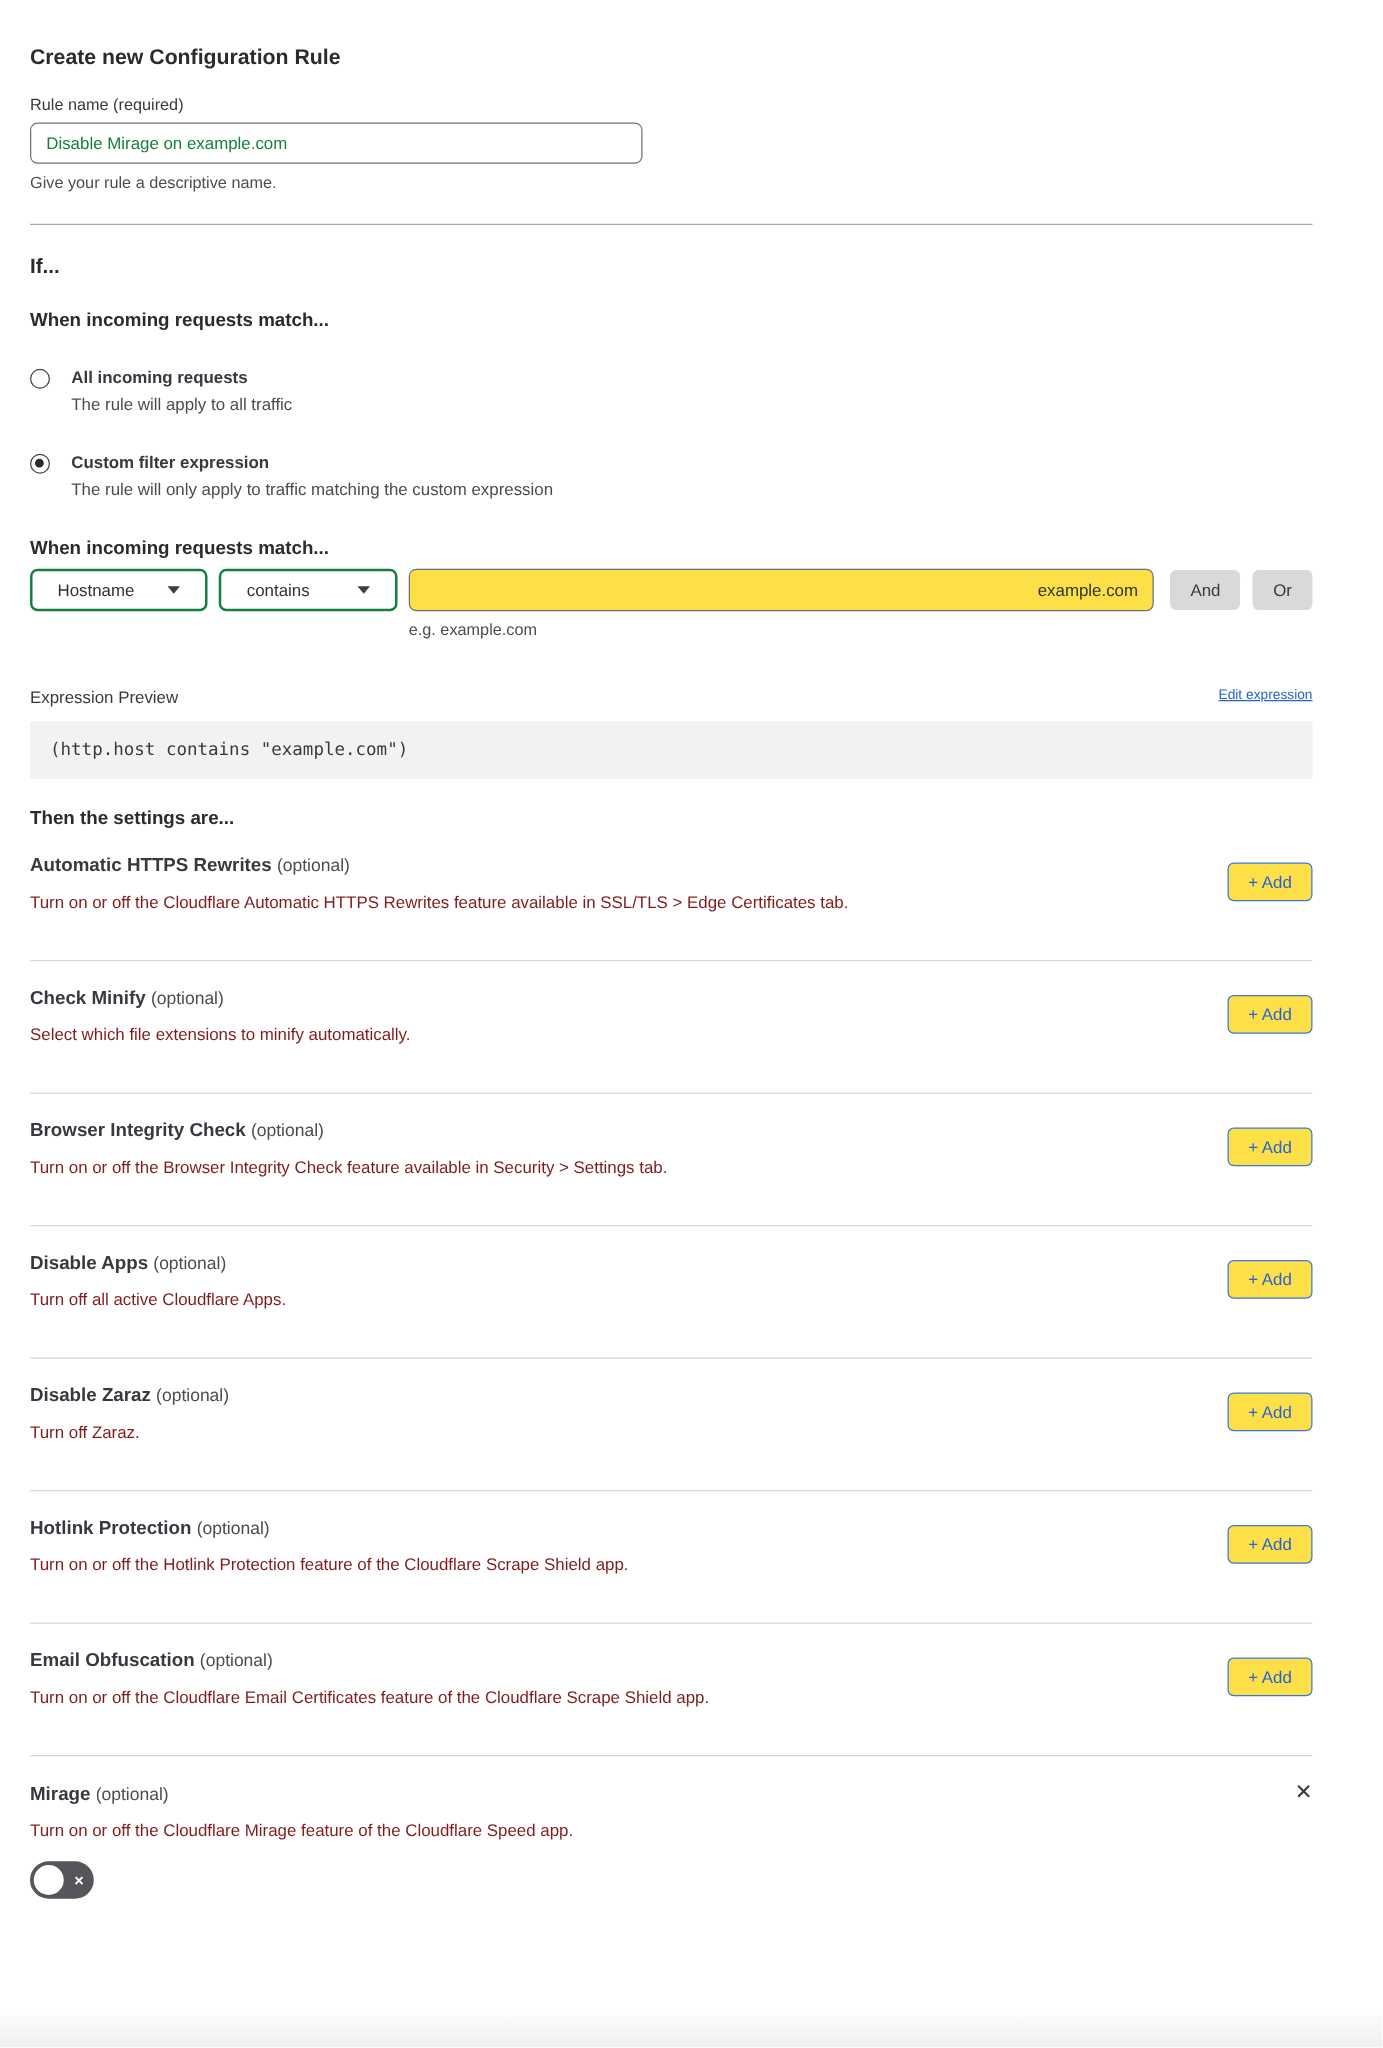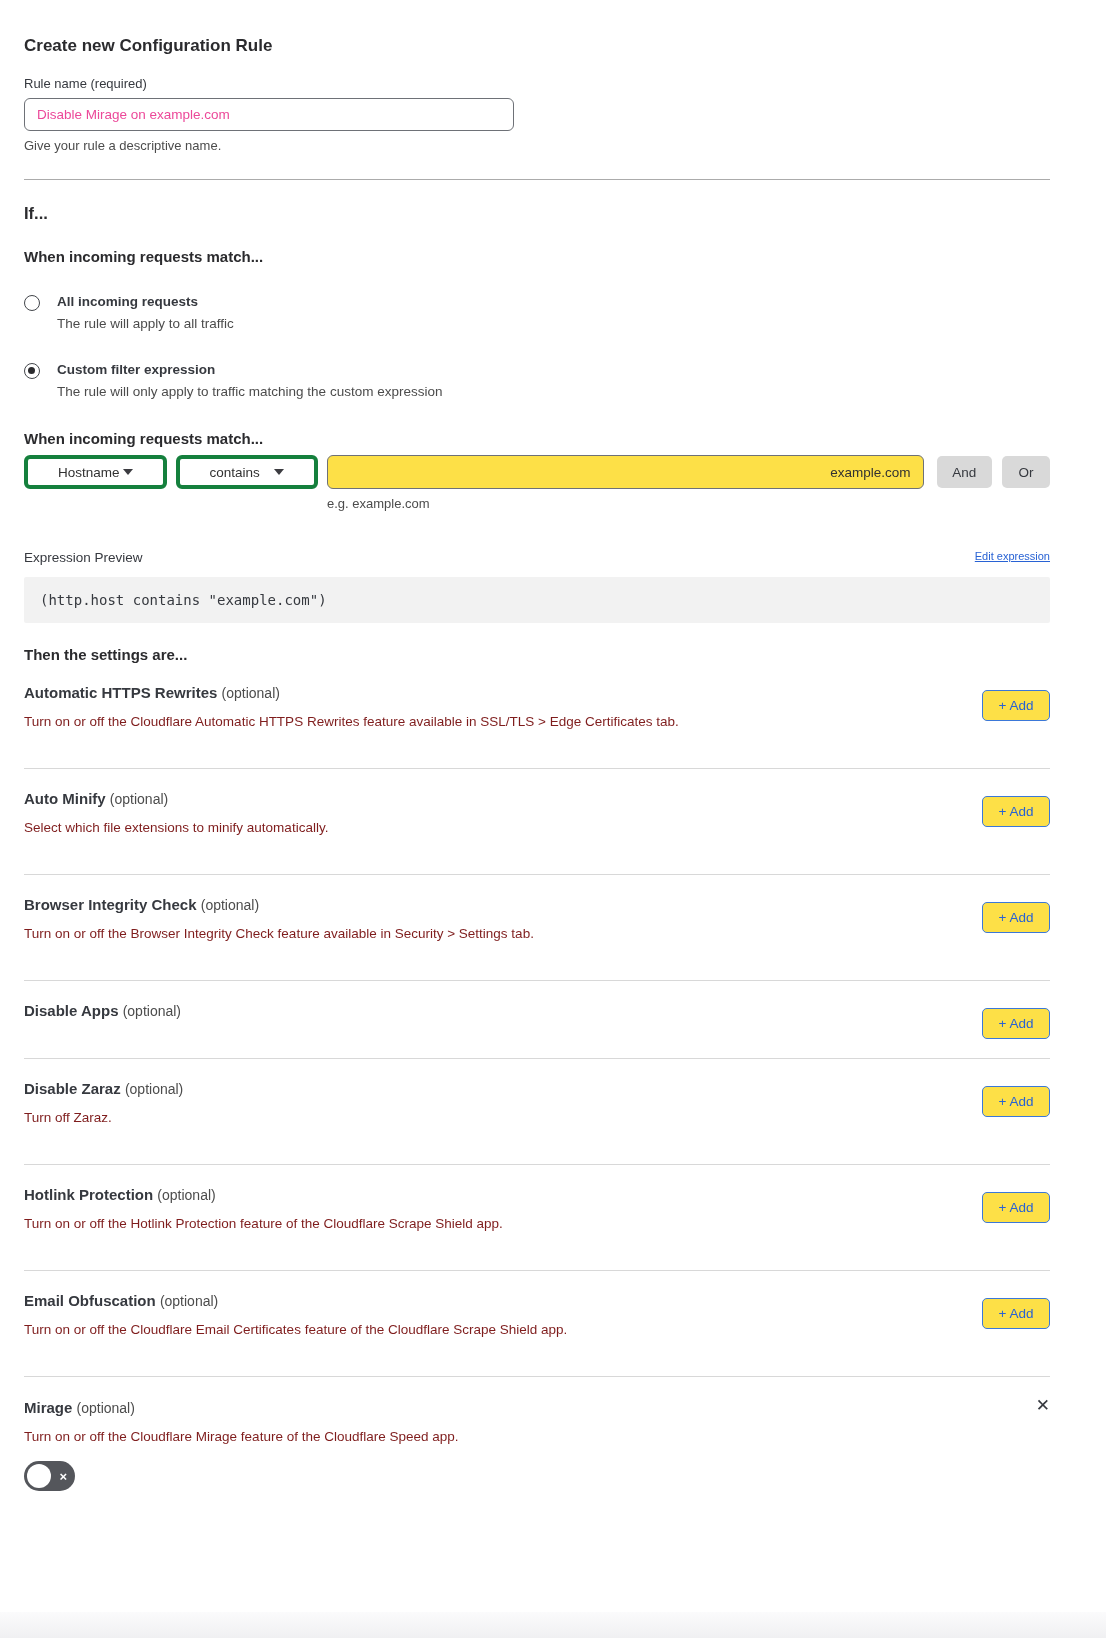--- a/index.html
+++ b/index.html
@@ -8,21 +8,21 @@
     width: 1106px; height: 1638px; overflow: hidden; position: relative;
     font-family: "Liberation Sans", sans-serif; color: #313131;
   }
   .container { padding: 14px 56px 0 24px; margin-top: 22px; }
 
   .page-title { font-size: 17px; font-weight: bold; margin: 0 0 20px 0; color: #2b2b2e; }
 
   .form-label { font-size: 13px; color: #36393f; margin-bottom: 7px; }
   .text-input {
     width: 490px; height: 33px; border: 1px solid #6e7177; border-radius: 6px;
-    padding: 0 12px; font-size: 13.5px; color: #ec4899; background: #fff;
+    padding: 0 12px; font-size: 13.5px; color: #15803d; background: #fff;
     font-family: "Liberation Sans", sans-serif;
   }
   .help-text { font-size: 13px; color: #4c4c4c; margin-top: 7px; }
 
   .divider-strong { border: none; border-top: 1px solid #ababab; margin: 26px 0 0 0; }
   .divider-item { border: none; border-top: 1px solid #d8d8d8; margin: 0; }
 
   .if-heading { font-size: 16.5px; font-weight: bold; margin-top: 24px; color: #2b2b2e; }
   .match-heading { font-size: 15px; font-weight: bold; margin-top: 25px; color: #2b2b2e; }
 
@@ -37,23 +37,23 @@
     border-radius: 50%; background: #2b2b2e;
   }
   .radio-label { font-size: 13.5px; font-weight: bold; color: #36393f; }
   .radio-desc { font-size: 13.5px; color: #4c4c4c; margin-top: 7px; }
 
   .builder-labels { display: flex; margin-top: 25px; font-size: 13px; color: #36393f; }
   .builder-labels .lbl-field { width: 152px; }
   .builder-labels .lbl-operator { width: 151px; }
   .builder-row { display: flex; margin-top: 8px; align-items: center; }
   .select-box {
-    width: 143px; height: 34px; border: 4px solid #15803d; border-radius: 6px;
+    width: 143px; height: 34px; border: 2px solid #15803d; border-radius: 6px;
     display: flex; align-items: center; justify-content: space-between;
-    padding: 0 30px; font-size: 13.5px; background: #fff; cursor: pointer; margin-right: 9px;
+    padding: 0 20px; font-size: 13.5px; background: #fff; cursor: pointer; margin-right: 9px;
   }
   .caret-down {
     width: 0; height: 0; border-left: 5px solid transparent; border-right: 5px solid transparent;
     border-top: 6px solid #3c3c41;
   }
   .value-input {
     width: 600px; height: 34px; border: 1px solid #6e7177; border-radius: 6px;
     background: #fde047; padding: 0 12px; font-size: 13.5px; color: #313131; margin-right: 13px;
     font-family: "Liberation Sans", sans-serif;
     text-align: right;
@@ -175,21 +175,21 @@
         <span class="setting-name">Automatic HTTPS Rewrites</span>
         <span class="setting-optional">(optional)</span>
       </div>
       <button class="add-btn">+ Add</button>
       <div class="setting-desc">Turn on or off the Cloudflare Automatic HTTPS Rewrites feature available in SSL/TLS &gt; Edge Certificates tab.</div>
       <hr class="divider-item">
     </div>
 
     <div class="setting-item">
       <div class="setting-title">
-        <span class="setting-name">Auto Minify</span>
+        <span class="setting-name">Check Minify</span>
         <span class="setting-optional">(optional)</span>
       </div>
       <button class="add-btn">+ Add</button>
       <div class="setting-desc">Select which file extensions to minify automatically.</div>
       <hr class="divider-item">
     </div>
 
     <div class="setting-item">
       <div class="setting-title">
         <span class="setting-name">Browser Integrity Check</span>
@@ -199,20 +199,21 @@
       <div class="setting-desc">Turn on or off the Browser Integrity Check feature available in Security &gt; Settings tab.</div>
       <hr class="divider-item">
     </div>
 
     <div class="setting-item">
       <div class="setting-title">
         <span class="setting-name">Disable Apps</span>
         <span class="setting-optional">(optional)</span>
       </div>
       <button class="add-btn">+ Add</button>
+      <div class="setting-desc">Turn off all active Cloudflare Apps.</div>
       <hr class="divider-item">
     </div>
 
     <div class="setting-item">
       <div class="setting-title">
         <span class="setting-name">Disable Zaraz</span>
         <span class="setting-optional">(optional)</span>
       </div>
       <button class="add-btn">+ Add</button>
       <div class="setting-desc">Turn off Zaraz.</div>

